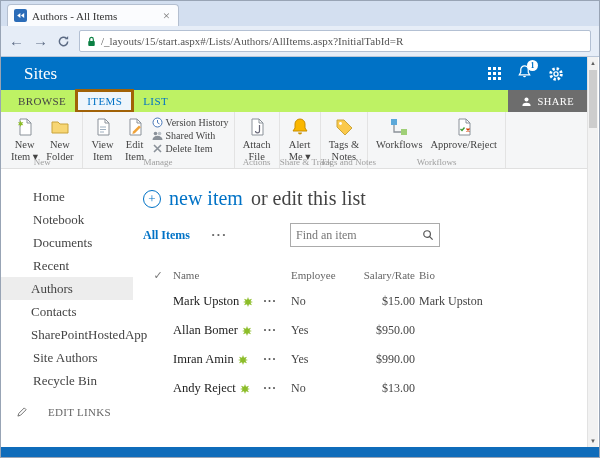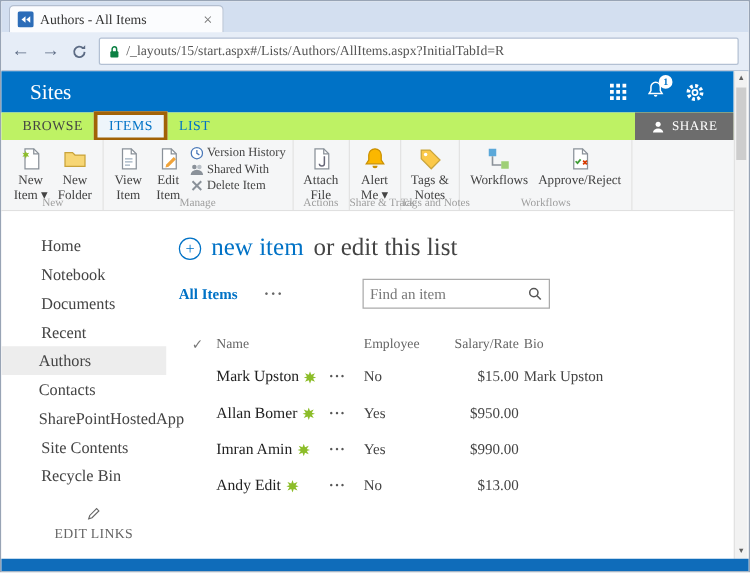--- a/index.html
+++ b/index.html
@@ -63,22 +63,22 @@
   .small-stack { display: flex; flex-direction: column; gap: 2px; padding-top: 2px; }
   .sbtn { display: flex; align-items: center; gap: 3px; font-size: 10px; color: #444; }
   .sic { width: 11px; height: 11px; display: inline-flex; }
   
   .content { position: absolute; left: 0; top: 168px; right: 12px; bottom: 10px;
     background: #fff; display: flex; overflow: hidden; }
   .sidebar { width: 132px; flex-shrink: 0; padding-top: 16px; font-size: 13px; color: #444; }
   .snav { height: 23px; display: flex; align-items: center; padding-left: 32px; }
   .snav.indent { padding-left: 30px; }
   .snav.selected { background: #ededed; }
-  .editlinks { margin-top: 14px; display: flex; align-items: center; gap: 5px;
-    padding-left: 16px; font-size: 11px; color: #666; letter-spacing: 0.3px; flex-direction: column; }
+  .editlinks { margin-top: 14px; display: flex; align-items: center; gap: 21px;
+    padding-left: 16px; font-size: 11px; color: #666; letter-spacing: 0.3px; }
   .main { flex: 1; padding: 18px 0 0 10px; }
   .newitem-row { display: flex; align-items: center; gap: 8px; }
   .plus-circle { width: 18px; height: 18px; border: 1px solid #0072c6; border-radius: 50%;
     color: #0072c6; display: flex; align-items: center; justify-content: center;
     font-size: 13px; line-height: 1; flex-shrink: 0; }
   .ni-link { font-size: 20px; color: #0072c6; }
   .ni-suffix { font-size: 20px; color: #444; }
   .views-row { display: flex; align-items: center; margin-top: 13px; gap: 21px; }
   .view-link { color: #0072c6; font-size: 12px; font-weight: bold; }
   .dots { color: #666; font-size: 13px; font-weight: bold; letter-spacing: 1px; }
@@ -341,21 +341,21 @@
   <div class="content">
 
     <div class="sidebar">
       <div class="snav">Home</div>
       <div class="snav">Notebook</div>
       <div class="snav">Documents</div>
       <div class="snav">Recent</div>
       <div class="snav indent selected">Authors</div>
       <div class="snav indent">Contacts</div>
       <div class="snav indent">SharePointHostedApp</div>
-      <div class="snav">Site Contents</div>
+      <div class="snav">Site Authors</div>
       <div class="snav">Recycle Bin</div>
       <div class="editlinks">
         <svg viewBox="0 0 11 11" width="10" height="10">
             <path d="M1 10l1-3 6-6 2 2-6 6z" fill="none" stroke="#666" stroke-width="1"></path>
           </svg>
         <span>EDIT LINKS</span>
       </div>
     </div>
 
     <div class="main">
@@ -426,21 +426,21 @@
             </span>
           <span class="cell-dots">···</span>
           <span>Yes</span>
           <span class="col-salary">$990.00</span>
           <span></span>
         </div>
 
         <div class="lt-row">
           <span class="col-check"></span>
           <span class="cell-name">
-              <span>Andy Edit</span>
+              <span>Andy Reject</span>
               <svg viewBox="0 0 12 12" width="10" height="10">
                 <path d="M6 0l1.2 3.4L10.8 2 8.9 5 12 6 8.9 7l1.9 3-3.6-1.4L6 12 4.8 8.6 1.2 10l1.9-3L0 6l3.1-1L1.2 2l3.6 1.4z" fill="#8cbd29"></path>
               </svg>
             </span>
           <span class="cell-dots">···</span>
           <span>No</span>
           <span class="col-salary">$13.00</span>
           <span></span>
         </div>
       </div>

